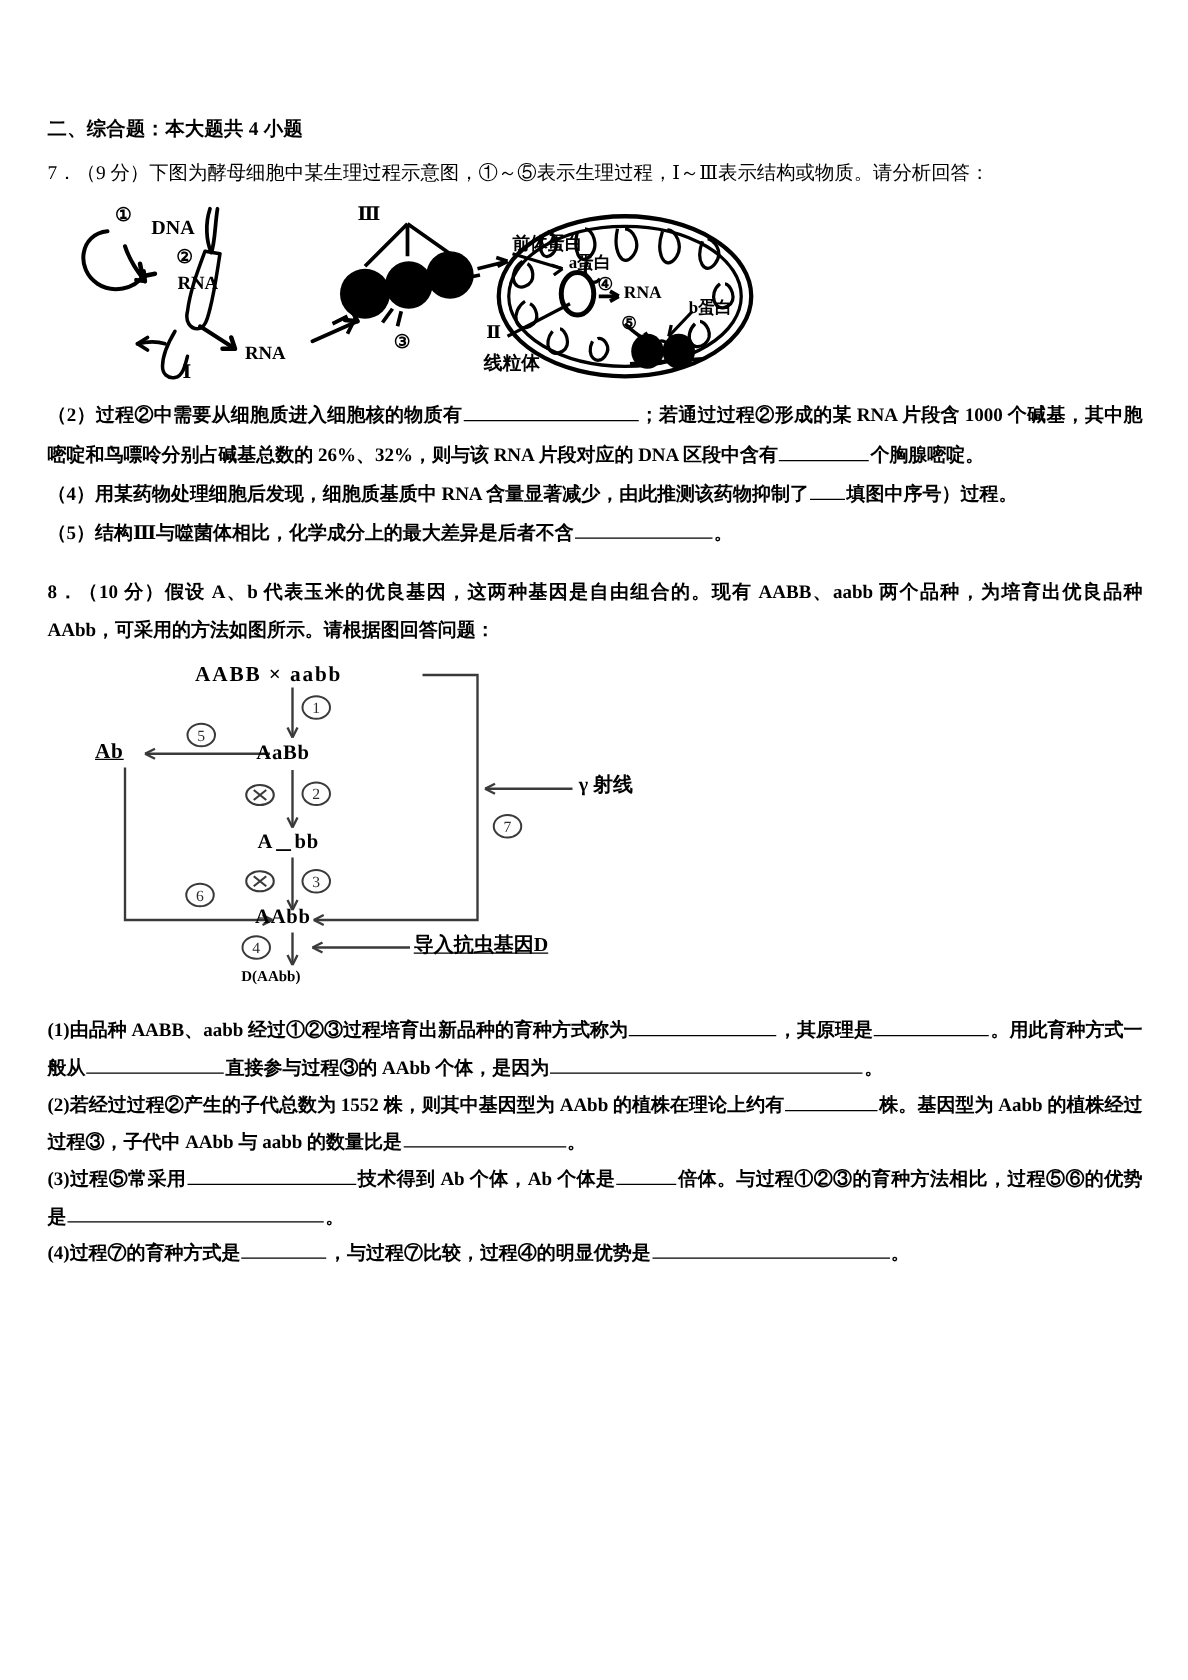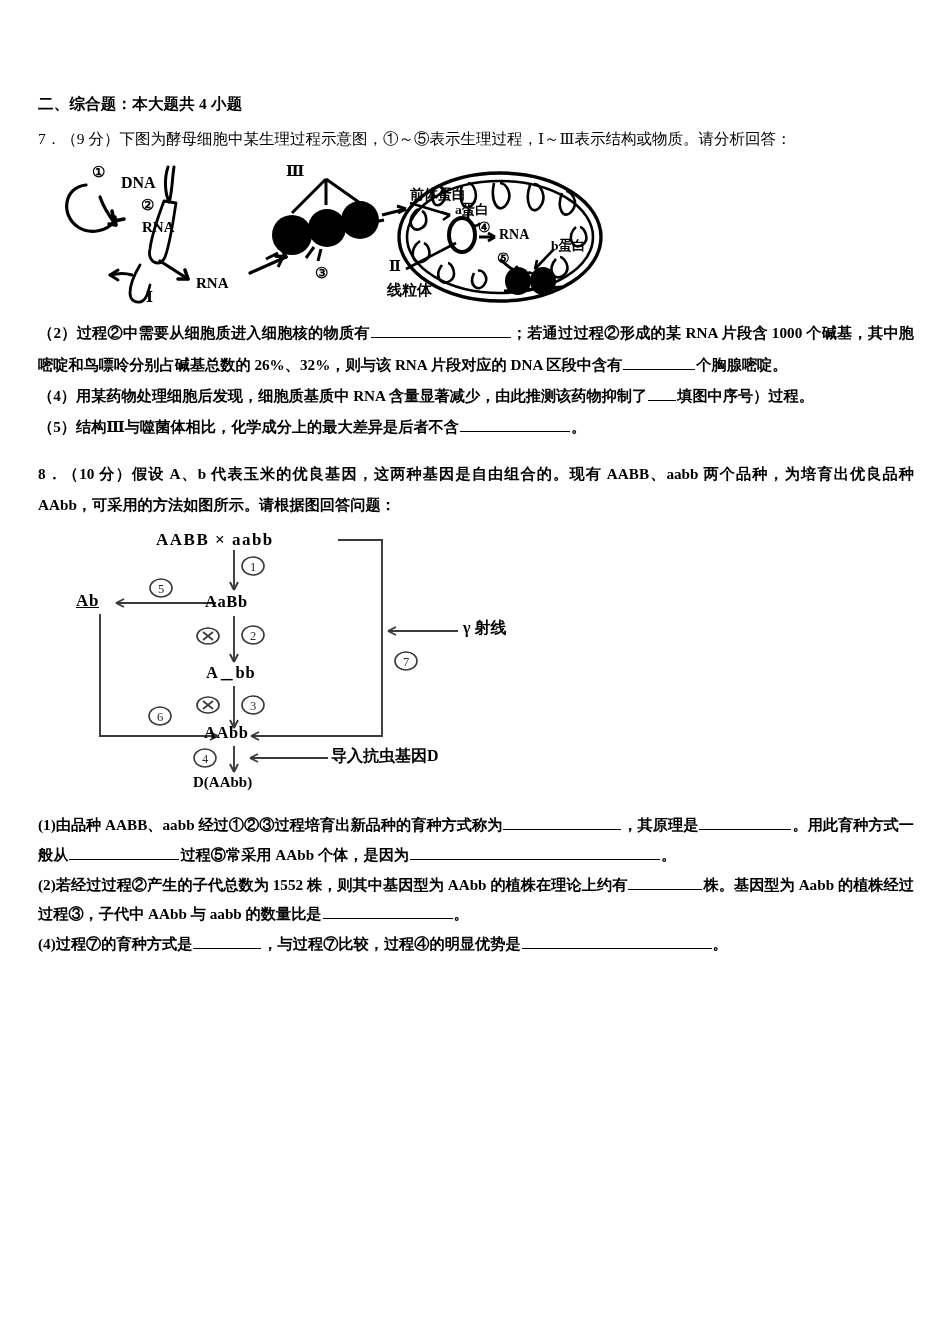--- a/index.html
+++ b/index.html
@@ -283,33 +283,36 @@
         <text x="123" y="64.5">5</text>
         <text x="122" y="192.5">6</text>
         <text x="368" y="137.5">7</text>
       </g>
     </svg>
 
     <span class="fig-label" style="left:118px; top:2px; font-size:17px; letter-spacing:1.5px;">AABB × aabb</span>
     <span class="fig-label" style="left:167px; top:64px; font-size:16.5px; letter-spacing:0.6px;">AaBb</span>
     <span class="fig-label" style="left:168px; top:134px; font-size:16.5px; letter-spacing:0.6px;">A＿bb</span>
     <span class="fig-label" style="left:166px; top:195px; font-size:16.5px; letter-spacing:0.6px;">AAbb</span>
-    <span class="fig-label" style="left:155px; top:246px; font-size:15px;">D(AAbb)</span>
+    <span class="fig-label" style="left:155px; top:246px; font-size:12px;">D(AAbb)</span>
     <span class="fig-label" style="left:38px; top:63px; font-size:17px; letter-spacing:0.6px;text-decoration:underline;">Ab</span>
     <span class="fig-label" style="left:425px; top:90px; font-size:16px;">γ 射线</span>
-    <span class="fig-label" style="left:293px; top:218px; font-size:16px;">导入抗虫基因D</span>
+    <span class="fig-label" style="left:293px; top:218px; font-size:16px;text-decoration:underline;">导入抗虫基因D</span>
   </div>
 
   <p class="sub-q tight">
-    <span>(1)由品种 AABB、aabb 经过①②③过程培育出新品种的育种方式称为</span><span class="blank" style="width:118px"></span><span>，其原理是</span><span class="blank" style="width:92px"></span><span>。用此育种方式一般从</span><span class="blank" style="width:110px"></span><span>过程⑤常采用 AAbb 个体，是因为</span><span class="blank" style="width:250px"></span><span>。</span>
+    <span>(1)由品种 AABB、aabb 经过①②③过程培育出新品种的育种方式称为</span><span class="blank" style="width:118px"></span><span>，其原理是</span><span class="blank" style="width:92px"></span><span>。用此育种方式一般从</span><span class="blank" style="width:110px"></span><span>直接参与过程③的 AAbb 个体，是因为</span><span class="blank" style="width:250px"></span><span>。</span>
   </p>
 
   <p class="sub-q tight">
     <span>(2)若经过过程②产生的子代总数为 1552 株，则其中基因型为 AAbb 的植株在理论上约有</span><span class="blank" style="width:74px"></span><span>株。基因型为 Aabb 的植株经过过程③，子代中 AAbb 与 aabb 的数量比是</span><span class="blank" style="width:130px"></span><span>。</span>
   </p>
 
+  <p class="sub-q tight">
+    <span>(3)过程⑤常采用</span><span class="blank" style="width:135px"></span><span>技术得到 Ab 个体，Ab 个体是</span><span class="blank" style="width:48px"></span><span>倍体。与过程①②③的育种方法相比，过程⑤⑥的优势是</span><span class="blank" style="width:205px"></span><span>。</span>
+  </p>
 
   <p class="sub-q tight">
     <span>(4)过程⑦的育种方式是</span><span class="blank" style="width:68px"></span><span>，与过程⑦比较，过程④的明显优势是</span><span class="blank" style="width:190px"></span><span>。</span>
   </p>
 
 </div>
 </div>
 
 </body></html>

